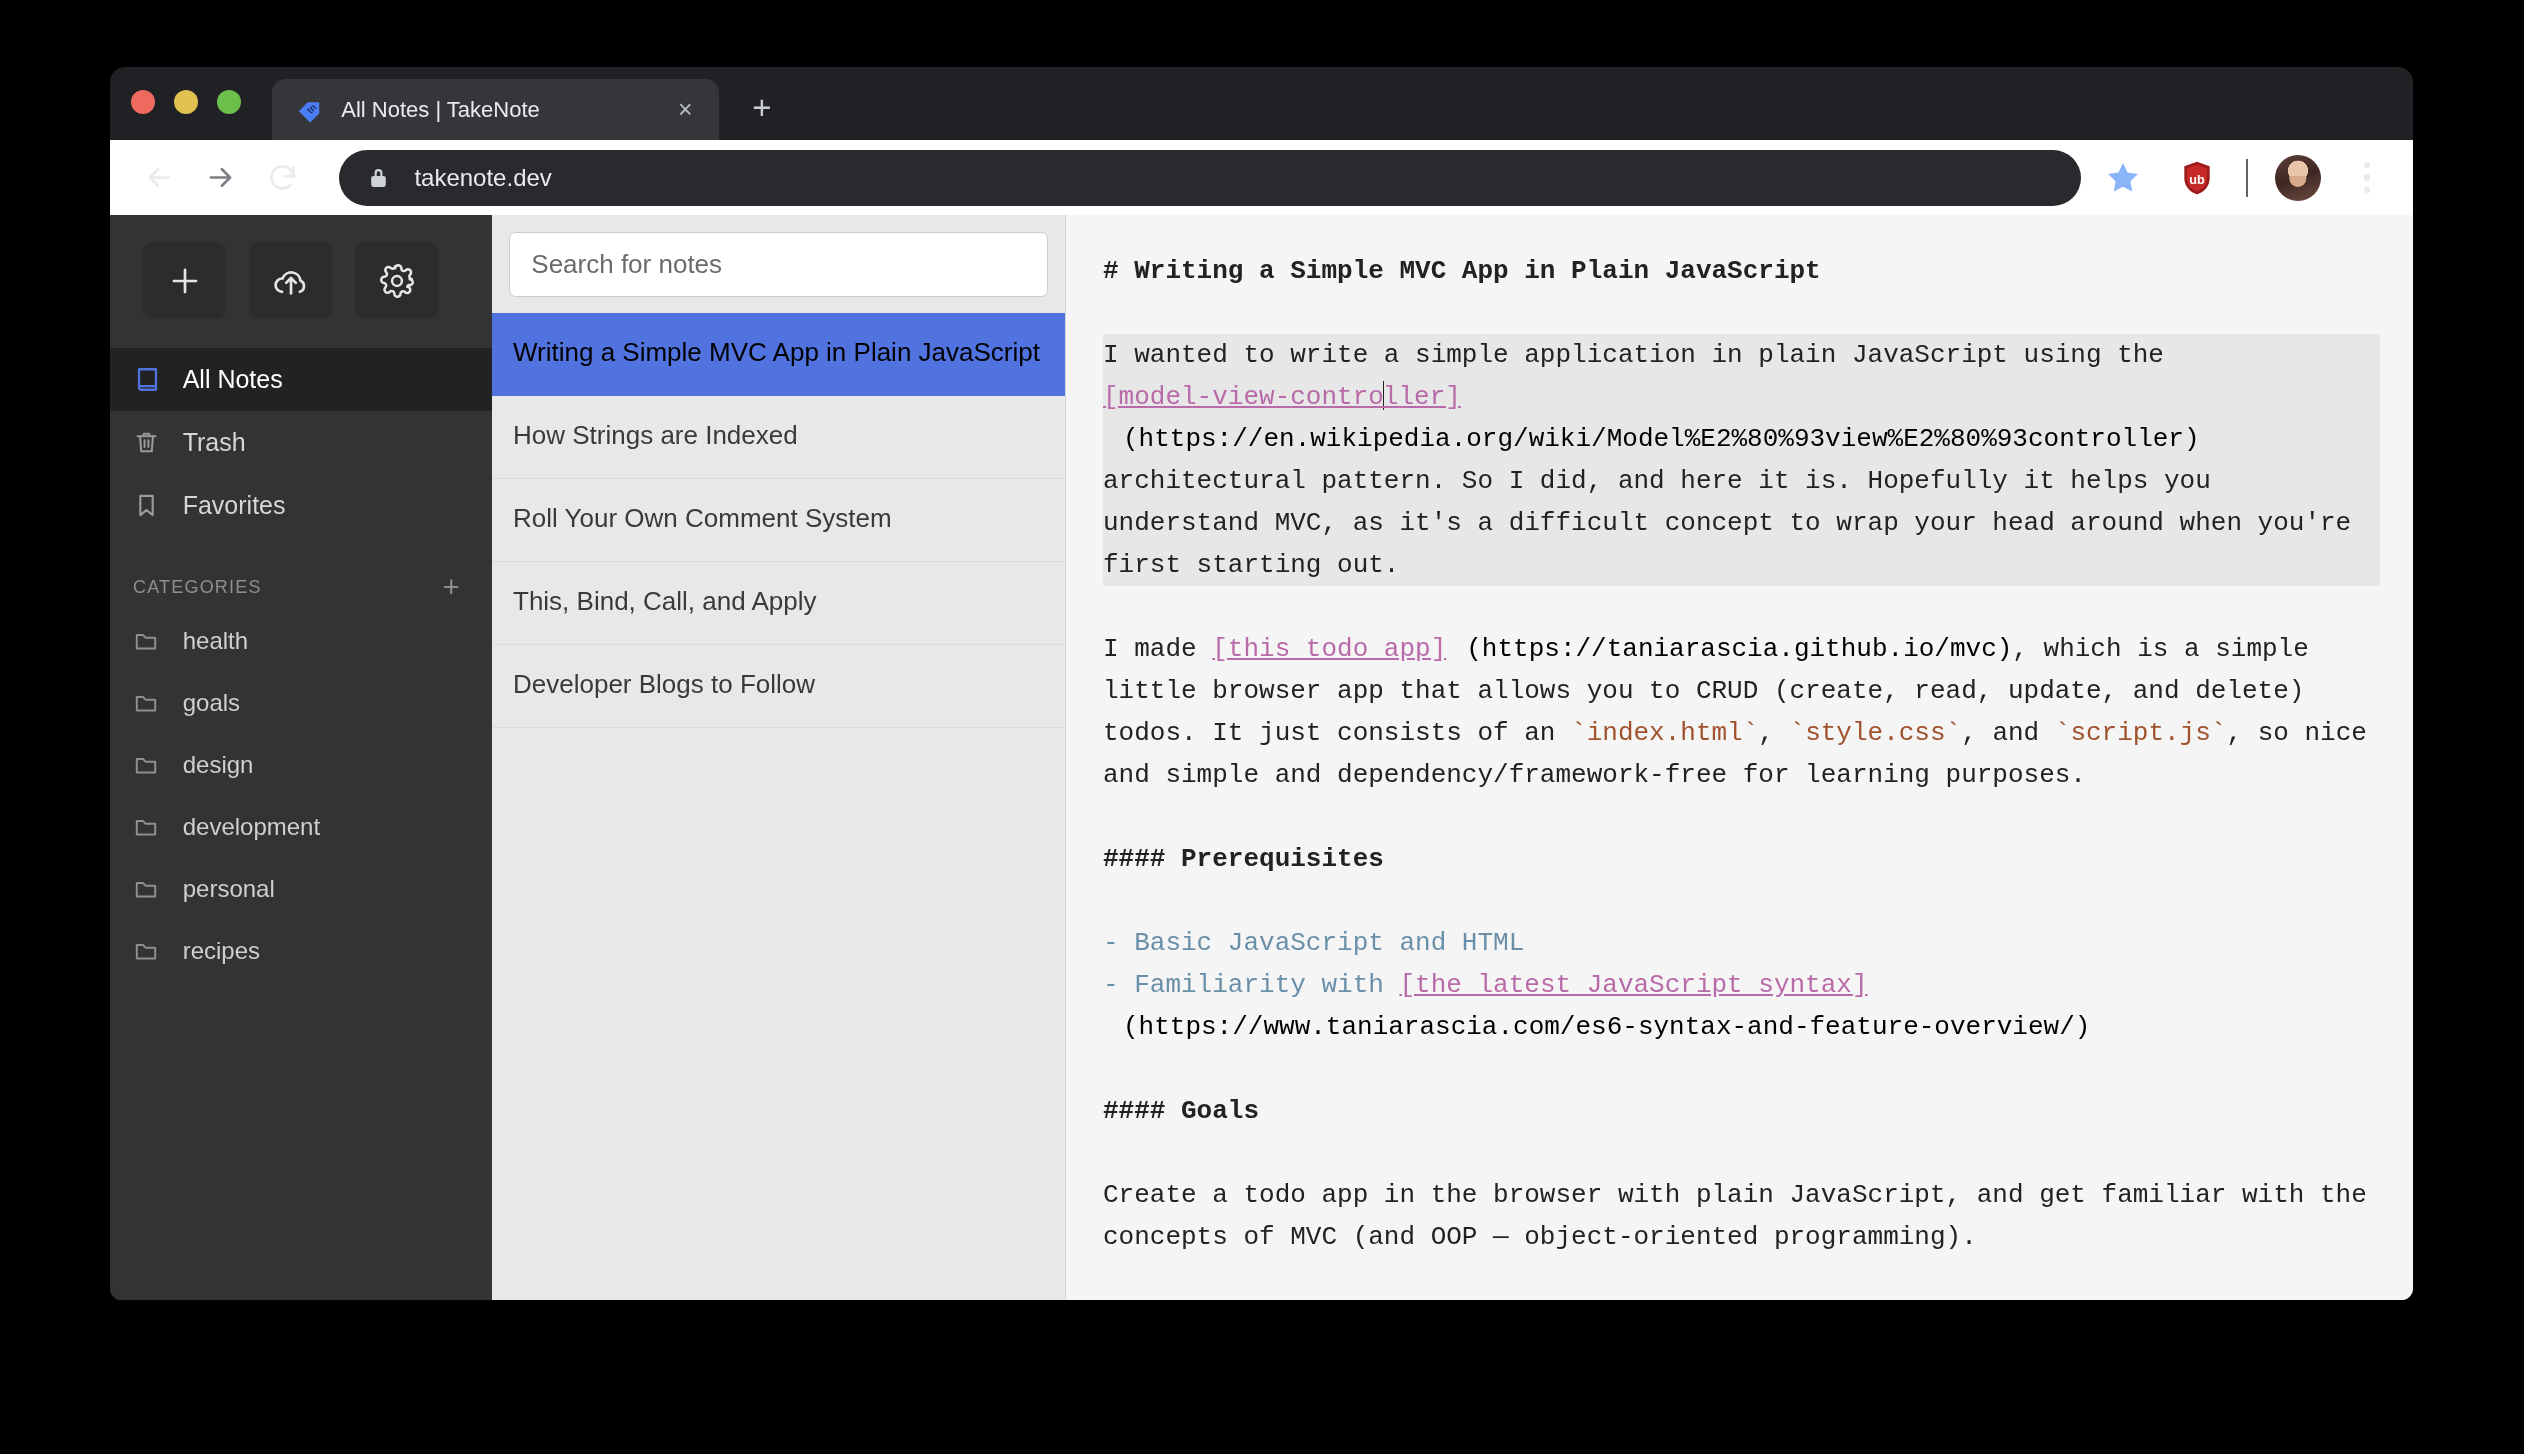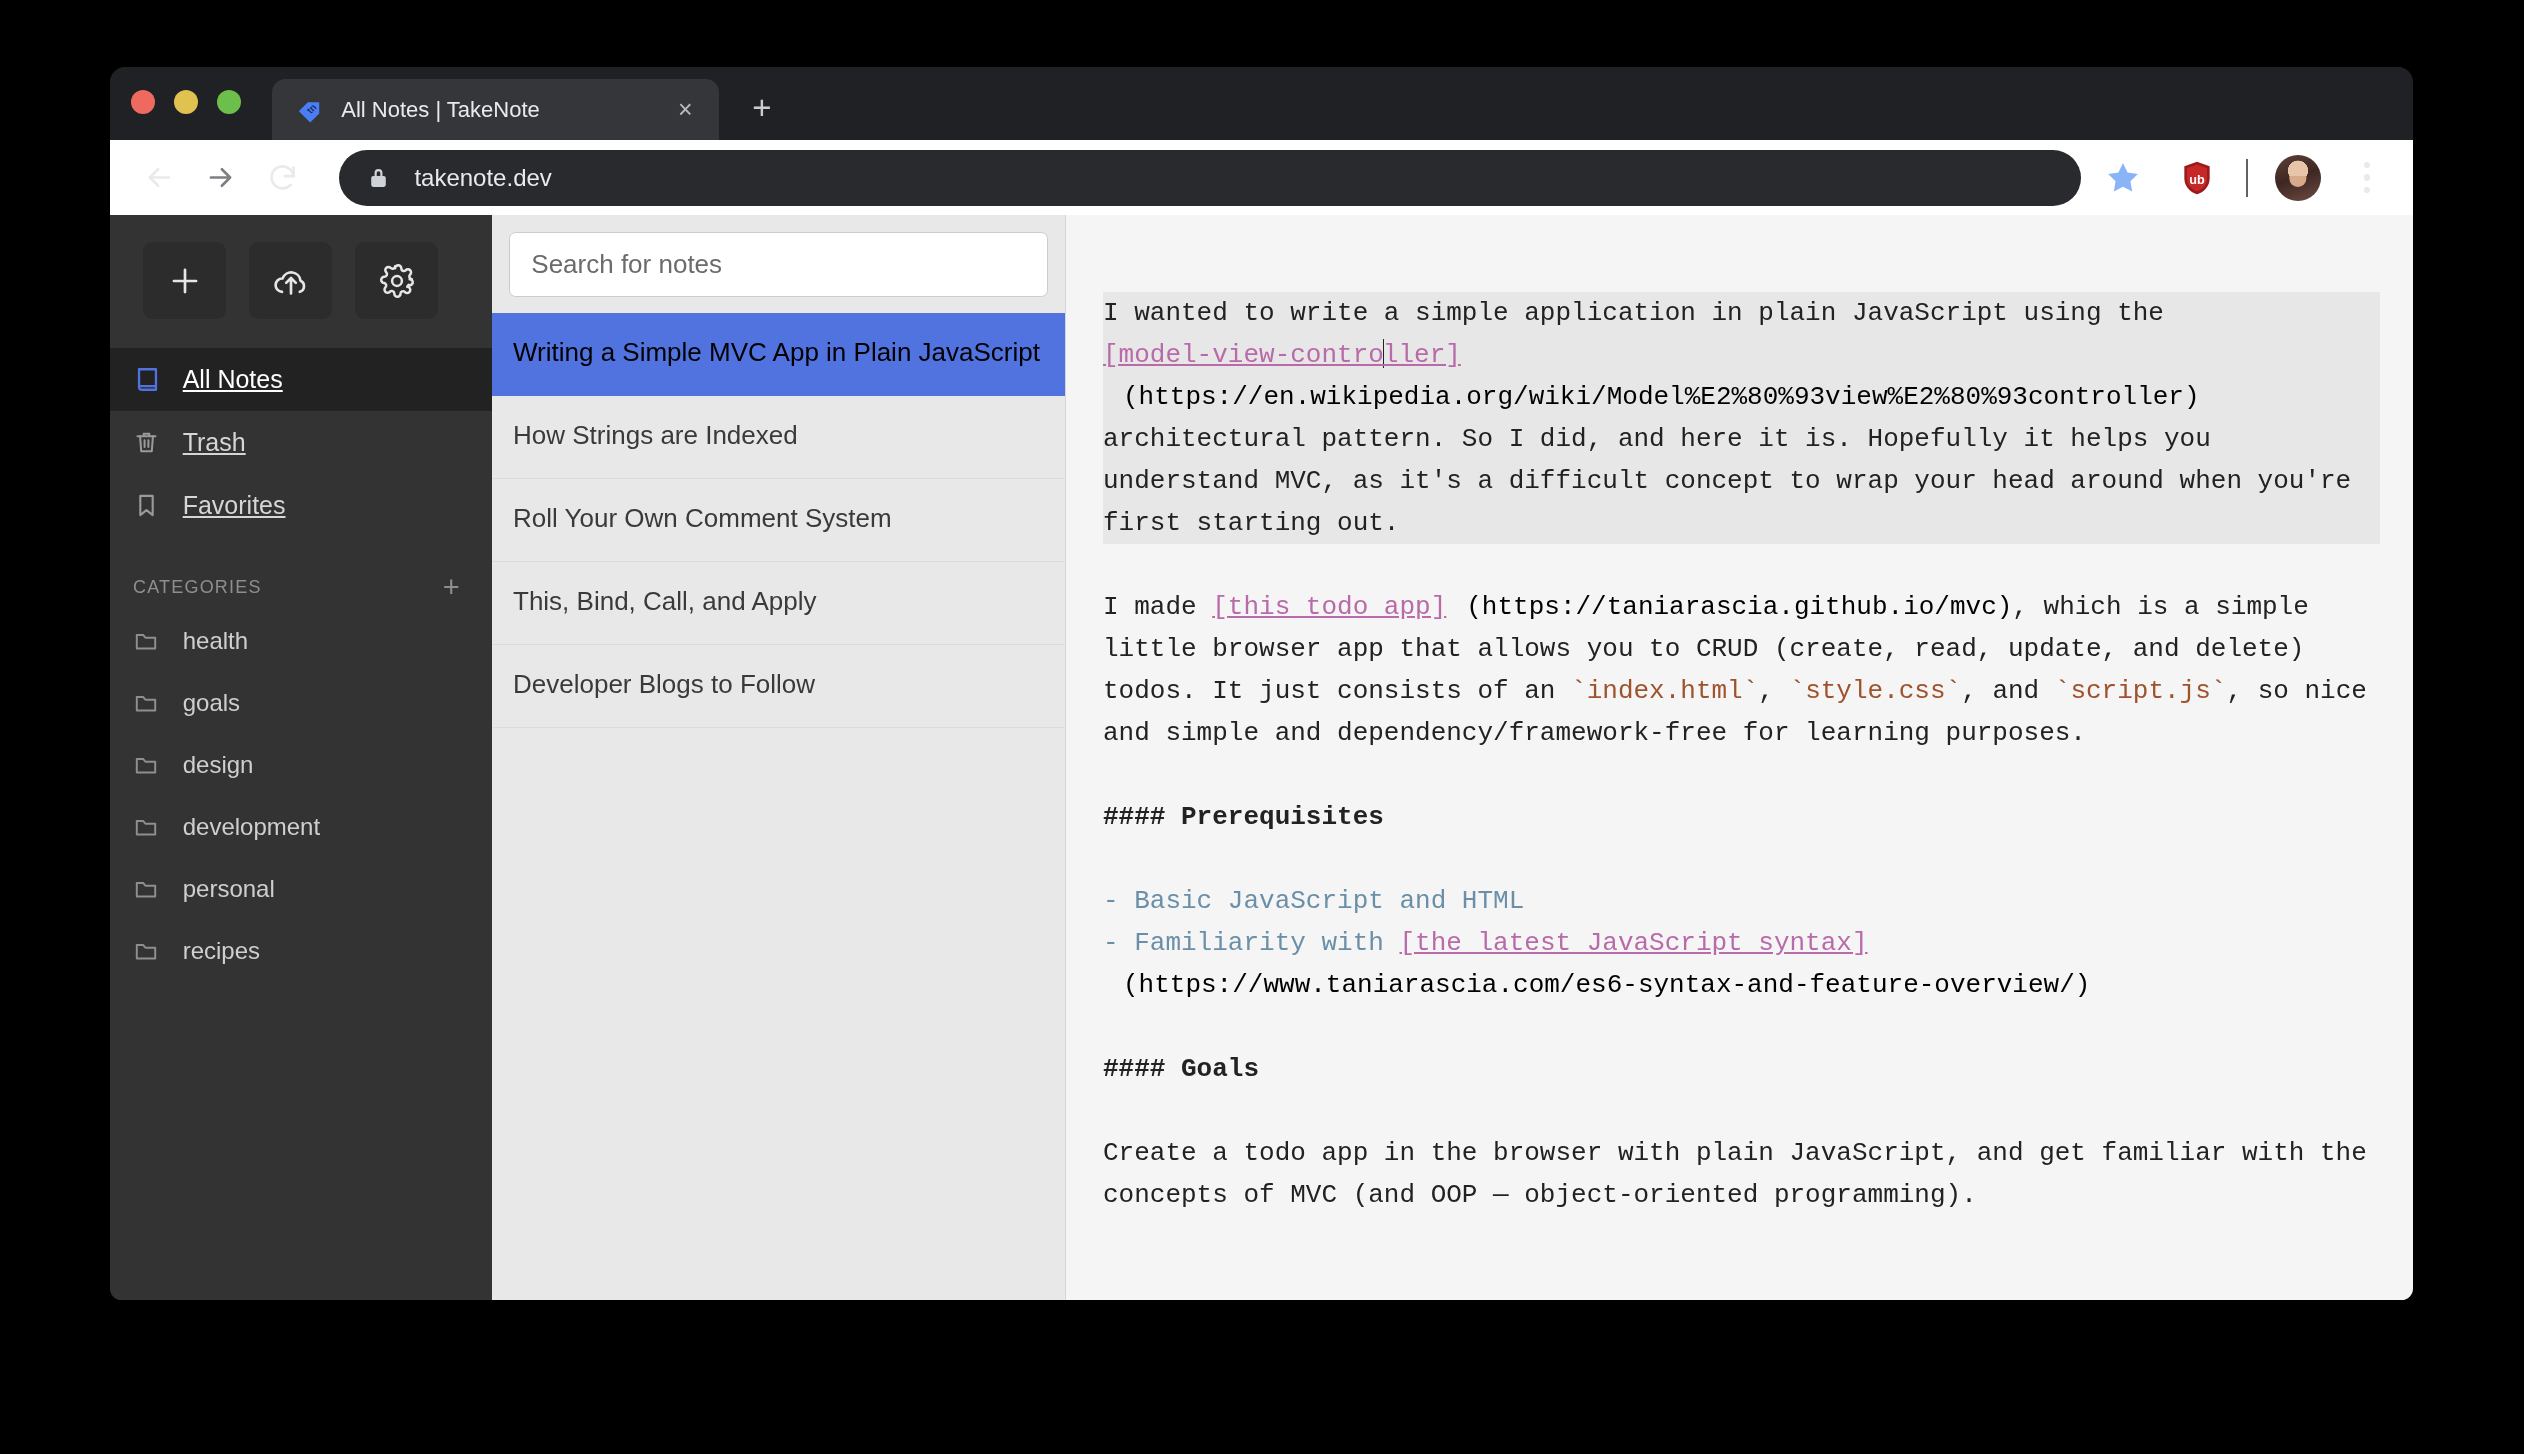--- a/index.html
+++ b/index.html
@@ -149,21 +149,20 @@
     background: #2c2c2c;
     border-radius: 9.6px;
     display: flex; align-items: center; justify-content: center;
   }
   .nav-item {
     height: 63px;
     display: flex; align-items: center;
     padding: 0 0 0 23px;
     color: #d6d6d6;
     font-size: 25px;
-    text-decoration: underline;
   }
   .nav-item.active { background: #222222; color: #ffffff; }
   .nav-item .ic { width: 42px; flex: 0 0 42px; display:flex; align-items:center; justify-content:flex-start; }
   .nav-item .lbl { margin-left: 7.7px; }
 
   #categories-header {
     display: flex; align-items: center; justify-content: space-between;
     padding: 40px 31px 11.5px 23px;
     color: #8e8e8e;
     font-size: 18px; letter-spacing: 1.2px;
@@ -435,20 +434,21 @@
       </div>
       <div class="note-item selected">Writing a Simple MVC App in Plain JavaScript</div>
       <div class="note-item">How Strings are Indexed</div>
       <div class="note-item">Roll Your Own Comment System</div>
       <div class="note-item">This, Bind, Call, and Apply</div>
       <div class="note-item">Developer Blogs to Follow</div>
     </div>
 
     <div id="editor">
 
+      <div class="ed-line h1"># Writing a Simple MVC App in Plain JavaScript</div>
       <div class="blank"></div>
 
       <div class="ed-block active"><span class="ed-line"><span>I wanted to write a simple application in plain JavaScript using the
 </span><span class="lnk">[model-view-contro</span><span class="caret"></span><span class="lnk">ller]</span><span class="url">(https://en.wikipedia.org/wiki/Model%E2%80%93view%E2%80%93controller)</span><span>
 architectural pattern. So I did, and here it is. Hopefully it helps you understand MVC, as it's a difficult concept to wrap your head around when you're first starting out.</span></span></div>
 
       <div class="blank"></div>
 
       <div class="ed-block"><span class="ed-line"><span>I made </span><span class="lnk">[this todo app]</span><span class="url">(https://taniarascia.github.io/mvc)</span><span>, which is a simple little browser app that allows you to CRUD (create, read, update, and delete) todos. It just consists of an </span><span class="code">`index.html`</span><span>, </span><span class="code">`style.css`</span><span>, and </span><span class="code">`script.js`</span><span>, so nice and simple and dependency/framework-free for learning purposes.</span></span></div>
 

